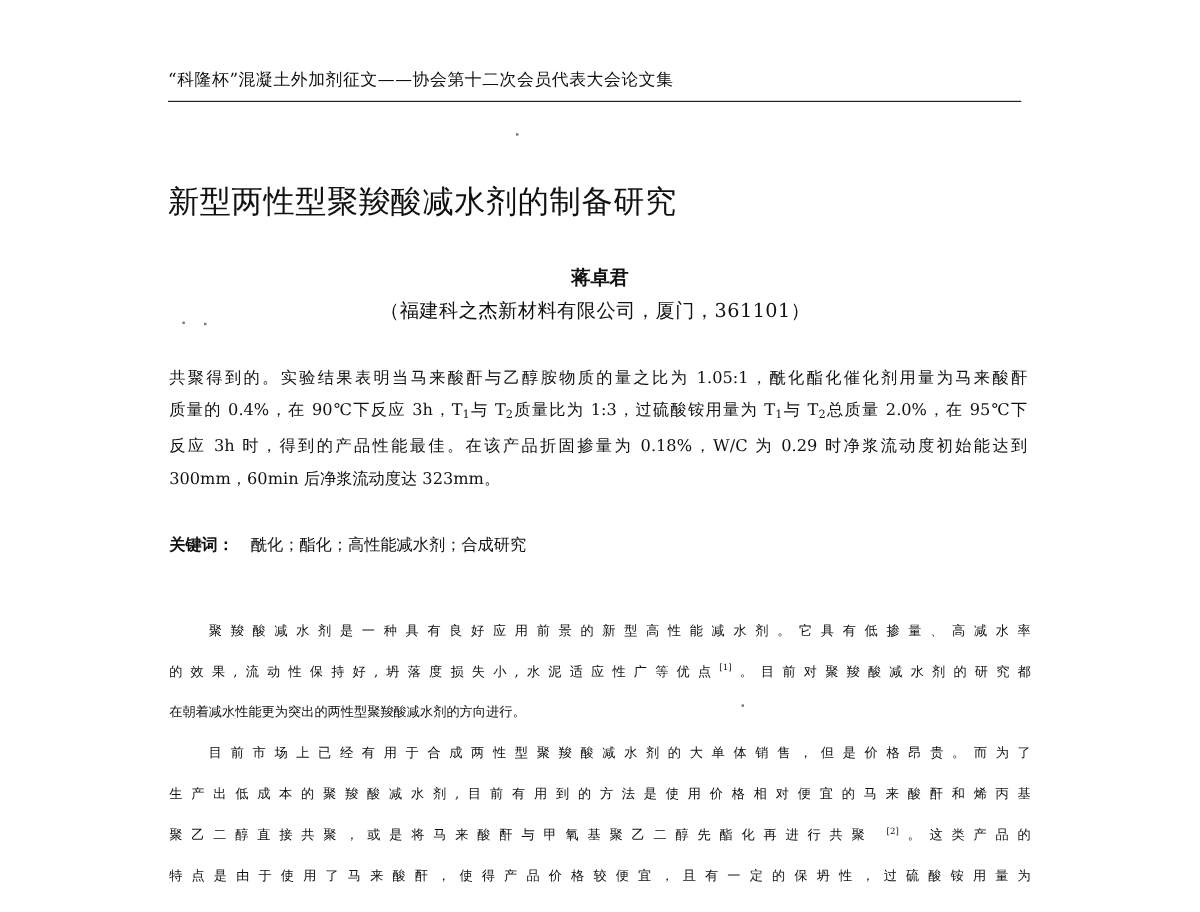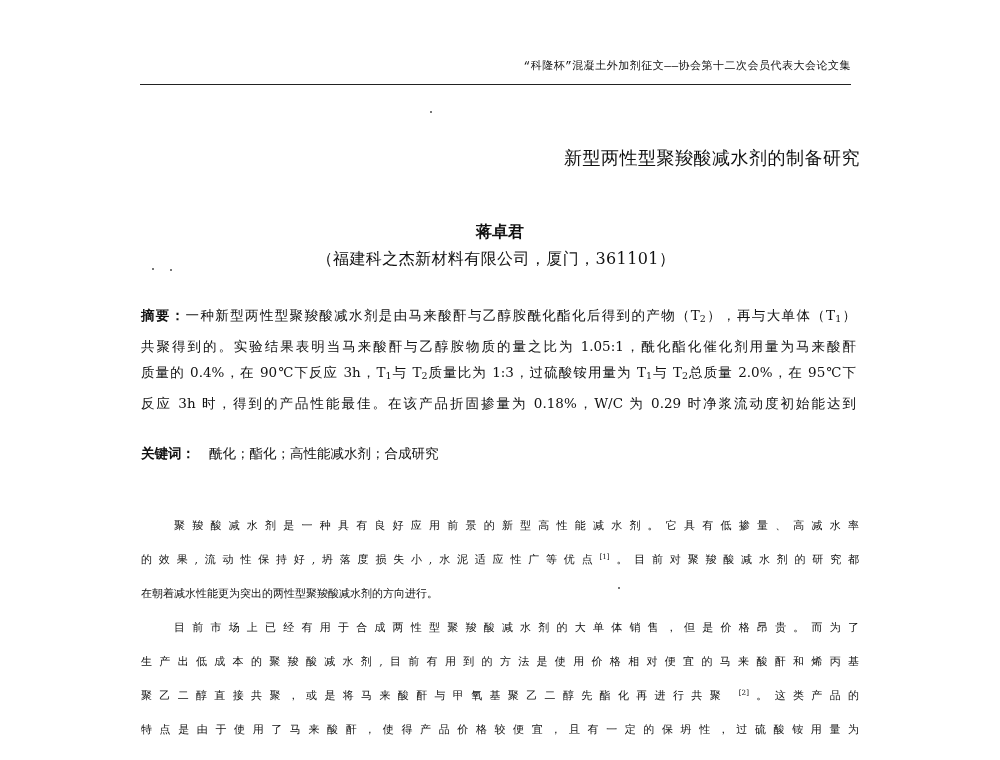--- a/index.html
+++ b/index.html
@@ -2,29 +2,29 @@
 <html><head>
 <meta charset="utf-8">
 <style>
   html, body { margin: 0; padding: 0; background: #ffffff; }
   body {
     width: 1000px; height: 760px; overflow: hidden; position: relative;
     font-family: "DejaVu Serif", "Liberation Serif", serif; color: #111;
   }
   .running-header {
     position: absolute; left: 140px; width: 711px; top: 58px;
-    text-align: right; font-size: 11px; letter-spacing: 0.5px; font-family: Liberation Mono, monospace;
+    text-align: left; font-size: 14px; letter-spacing: 0.5px;
   }
   .header-rule {
     position: absolute; left: 140px; width: 711px; top: 84px;
     height: 0; border-top: 1.6px solid #222;
   }
   .title {
     position: absolute; left: 140px; width: 720px; top: 134px;
-    text-align: right; font-size: 18px; letter-spacing: 0.5px;
+    text-align: left; font-size: 26px; letter-spacing: 0.5px;
     font-family: "DejaVu Sans", "Liberation Sans", sans-serif; font-weight: normal;
   }
   .author {
     position: absolute; left: 140px; width: 720px; top: 222px;
     text-align: center; font-size: 16px; font-weight: bold;
   }
   .affil {
     position: absolute; left: 136px; width: 720px; top: 249px;
     text-align: center; font-size: 16px; letter-spacing: 0.4px;
   }
@@ -61,24 +61,24 @@
   <div class="speck" style="left:152px;top:268px;"></div>
   <div class="speck" style="left:170px;top:269px;"></div>
   <div class="speck" style="left:618px;top:587px;"></div>
 </div>
 
 <h1 class="title">新型两性型聚羧酸减水剂的制备研究</h1>
 <div class="author">蒋卓君</div>
 <div class="affil">（福建科之杰新材料有限公司，厦门，361101）</div>
 
 <div class="abstract">
-  <span class="line"><span class="lbl">摘要：</span><span>一种新型两性型聚羧酸减水剂是由马来酸酐与乙醇胺酰化酯化后得到的产物（T</span><sub>2</sub><span>），再与大单体（T</span><sub>1</sub><span>）</span></span>
   <span class="line">共聚得到的。实验结果表明当马来酸酐与乙醇胺物质的量之比为 1.05:1，酰化酯化催化剂用量为马来酸酐</span>
   <span class="line"><span>质量的 0.4%，在 90℃下反应 3h，T</span><sub>1</sub><span>与 T</span><sub>2</sub><span>质量比为 1:3，过硫酸铵用量为 T</span><sub>1</sub><span>与 T</span><sub>2</sub><span>总质量 2.0%，在 95℃下</span></span>
   <span class="line">反应 3h 时，得到的产品性能最佳。在该产品折固掺量为 0.18%，W/C 为 0.29 时净浆流动度初始能达到</span>
+  <span class="line last">300mm，60min 后净浆流动度达 323mm。</span>
 </div>
 
 <div class="keywords">
   <span class="lbl" style="font-weight:bold;">关键词：</span><span>酰化；酯化；高性能减水剂；合成研究</span>
 </div>
 
 <div class="body-text">
   <span class="line indent">聚羧酸减水剂是一种具有良好应用前景的新型高性能减水剂。它具有低掺量、高减水率</span>
   <span class="line"><span>的效果,流动性保持好,坍落度损失小,水泥适应性广等优点</span><sup>[1]</sup><span>。目前对聚羧酸减水剂的研究都</span></span>
   <span class="line last">在朝着减水性能更为突出的两性型聚羧酸减水剂的方向进行。</span>

